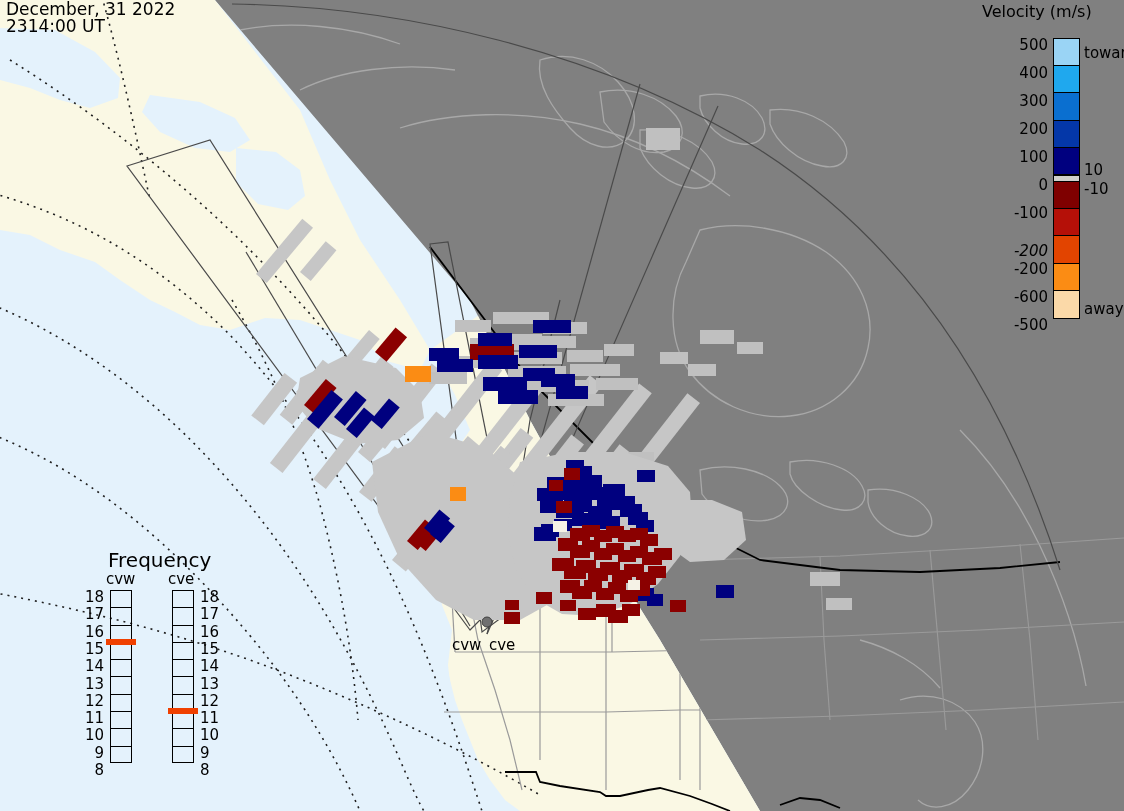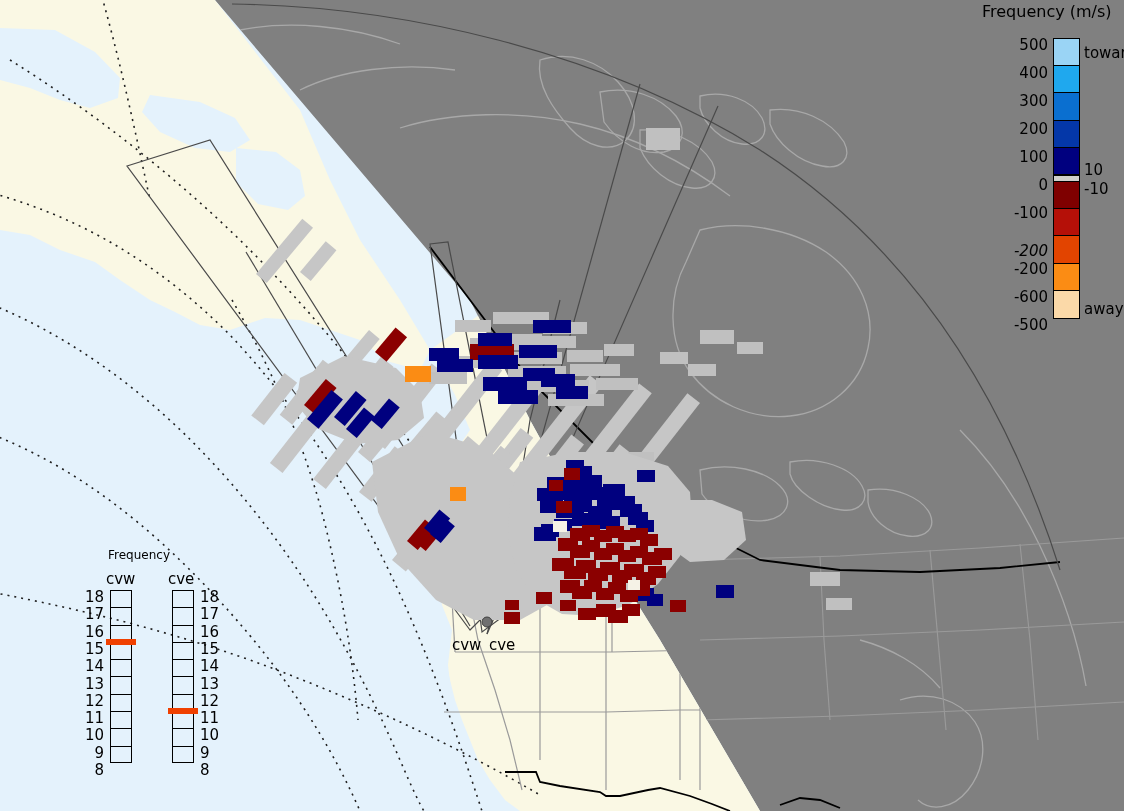--- a/index.html
+++ b/index.html
@@ -103,21 +103,21 @@
     left: 84px;
     top: 548px;
     width: 160px;
     height: 240px;
     z-index: 40;
   }
   #frequency-title {
     position: absolute;
     left: 24px;
     top: 0px;
-    font-size: 12px;
+    font-size: 20px;
     white-space: nowrap;
   }
   .freq-col-label {
     position: absolute;
     top: 22px;
     font-size: 15px;
     white-space: nowrap;
   }
   .freq-bar {
     position: absolute;
@@ -487,23 +487,27 @@
 
       <g fill="#f5f2e6">
         <rect x="553" y="521" width="14" height="11"></rect>
         <rect x="628" y="580" width="12" height="10"></rect>
       </g>
     </g>
 
     <circle cx="487" cy="622" r="5" fill="#707070" stroke="#404040" stroke-width="1"></circle>
   </svg>
 
+  <div id="title-block">
+    <div>December, 31 2022</div>
+    <div>2314:00 UT</div>
+  </div>
 
   <div id="colorbar-panel">
-    <div id="colorbar-title">Frequency (m/s)</div>
+    <div id="colorbar-title">Velocity (m/s)</div>
     <div id="colorbar-strip">
         <div class="cb-band" style="height: 27.2px; background: rgb(154, 212, 245);"></div>
         <div class="cb-band" style="height: 27.2px; background: rgb(31, 168, 238);"></div>
         <div class="cb-band" style="height: 27.2px; background: rgb(10, 111, 208);"></div>
         <div class="cb-band" style="height: 27.2px; background: rgb(4, 55, 168);"></div>
         <div class="cb-band" style="height: 27.2px; background: rgb(0, 0, 127);"></div>
         <div class="cb-gap" style="height: 7px; background: rgb(208, 208, 204); border-top: 1px solid rgb(0, 0, 0); border-bottom: 1px solid rgb(0, 0, 0);"></div>
         <div class="cb-band" style="height: 27.2px; background: rgb(127, 0, 0);"></div>
         <div class="cb-band" style="height: 27.2px; background: rgb(181, 16, 8);"></div>
         <div class="cb-band" style="height: 27.2px; background: rgb(226, 68, 0);"></div>

